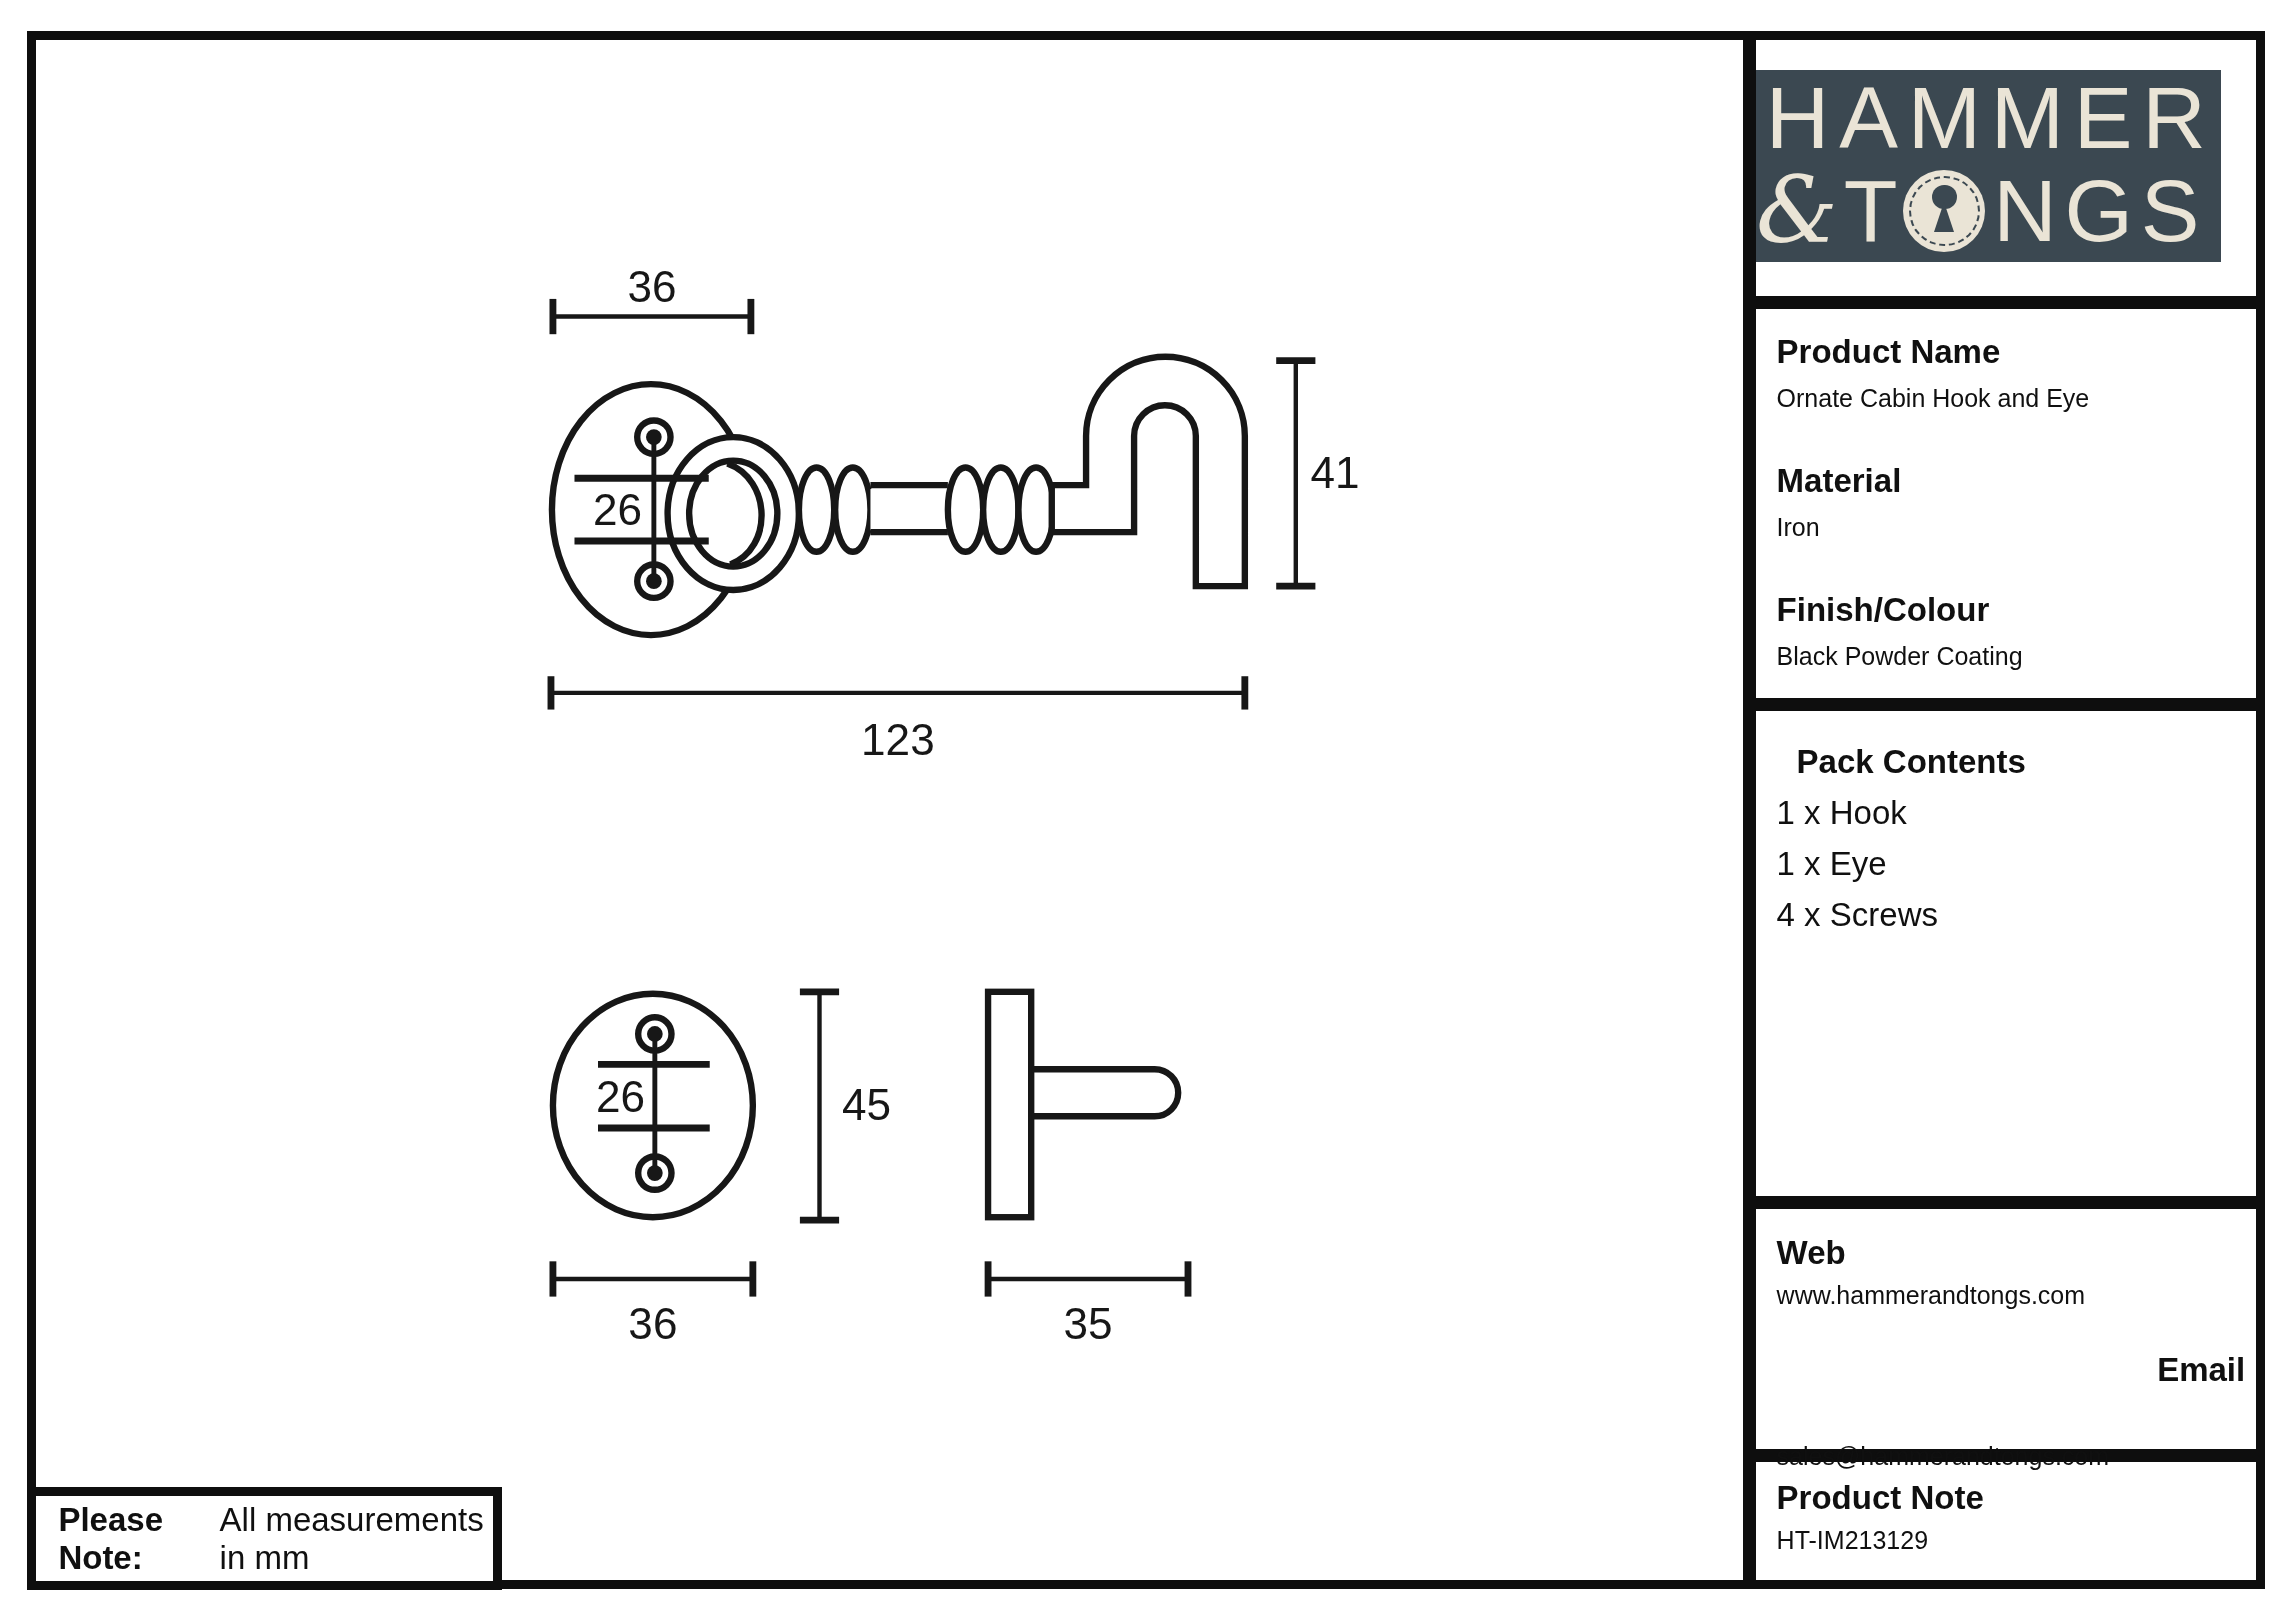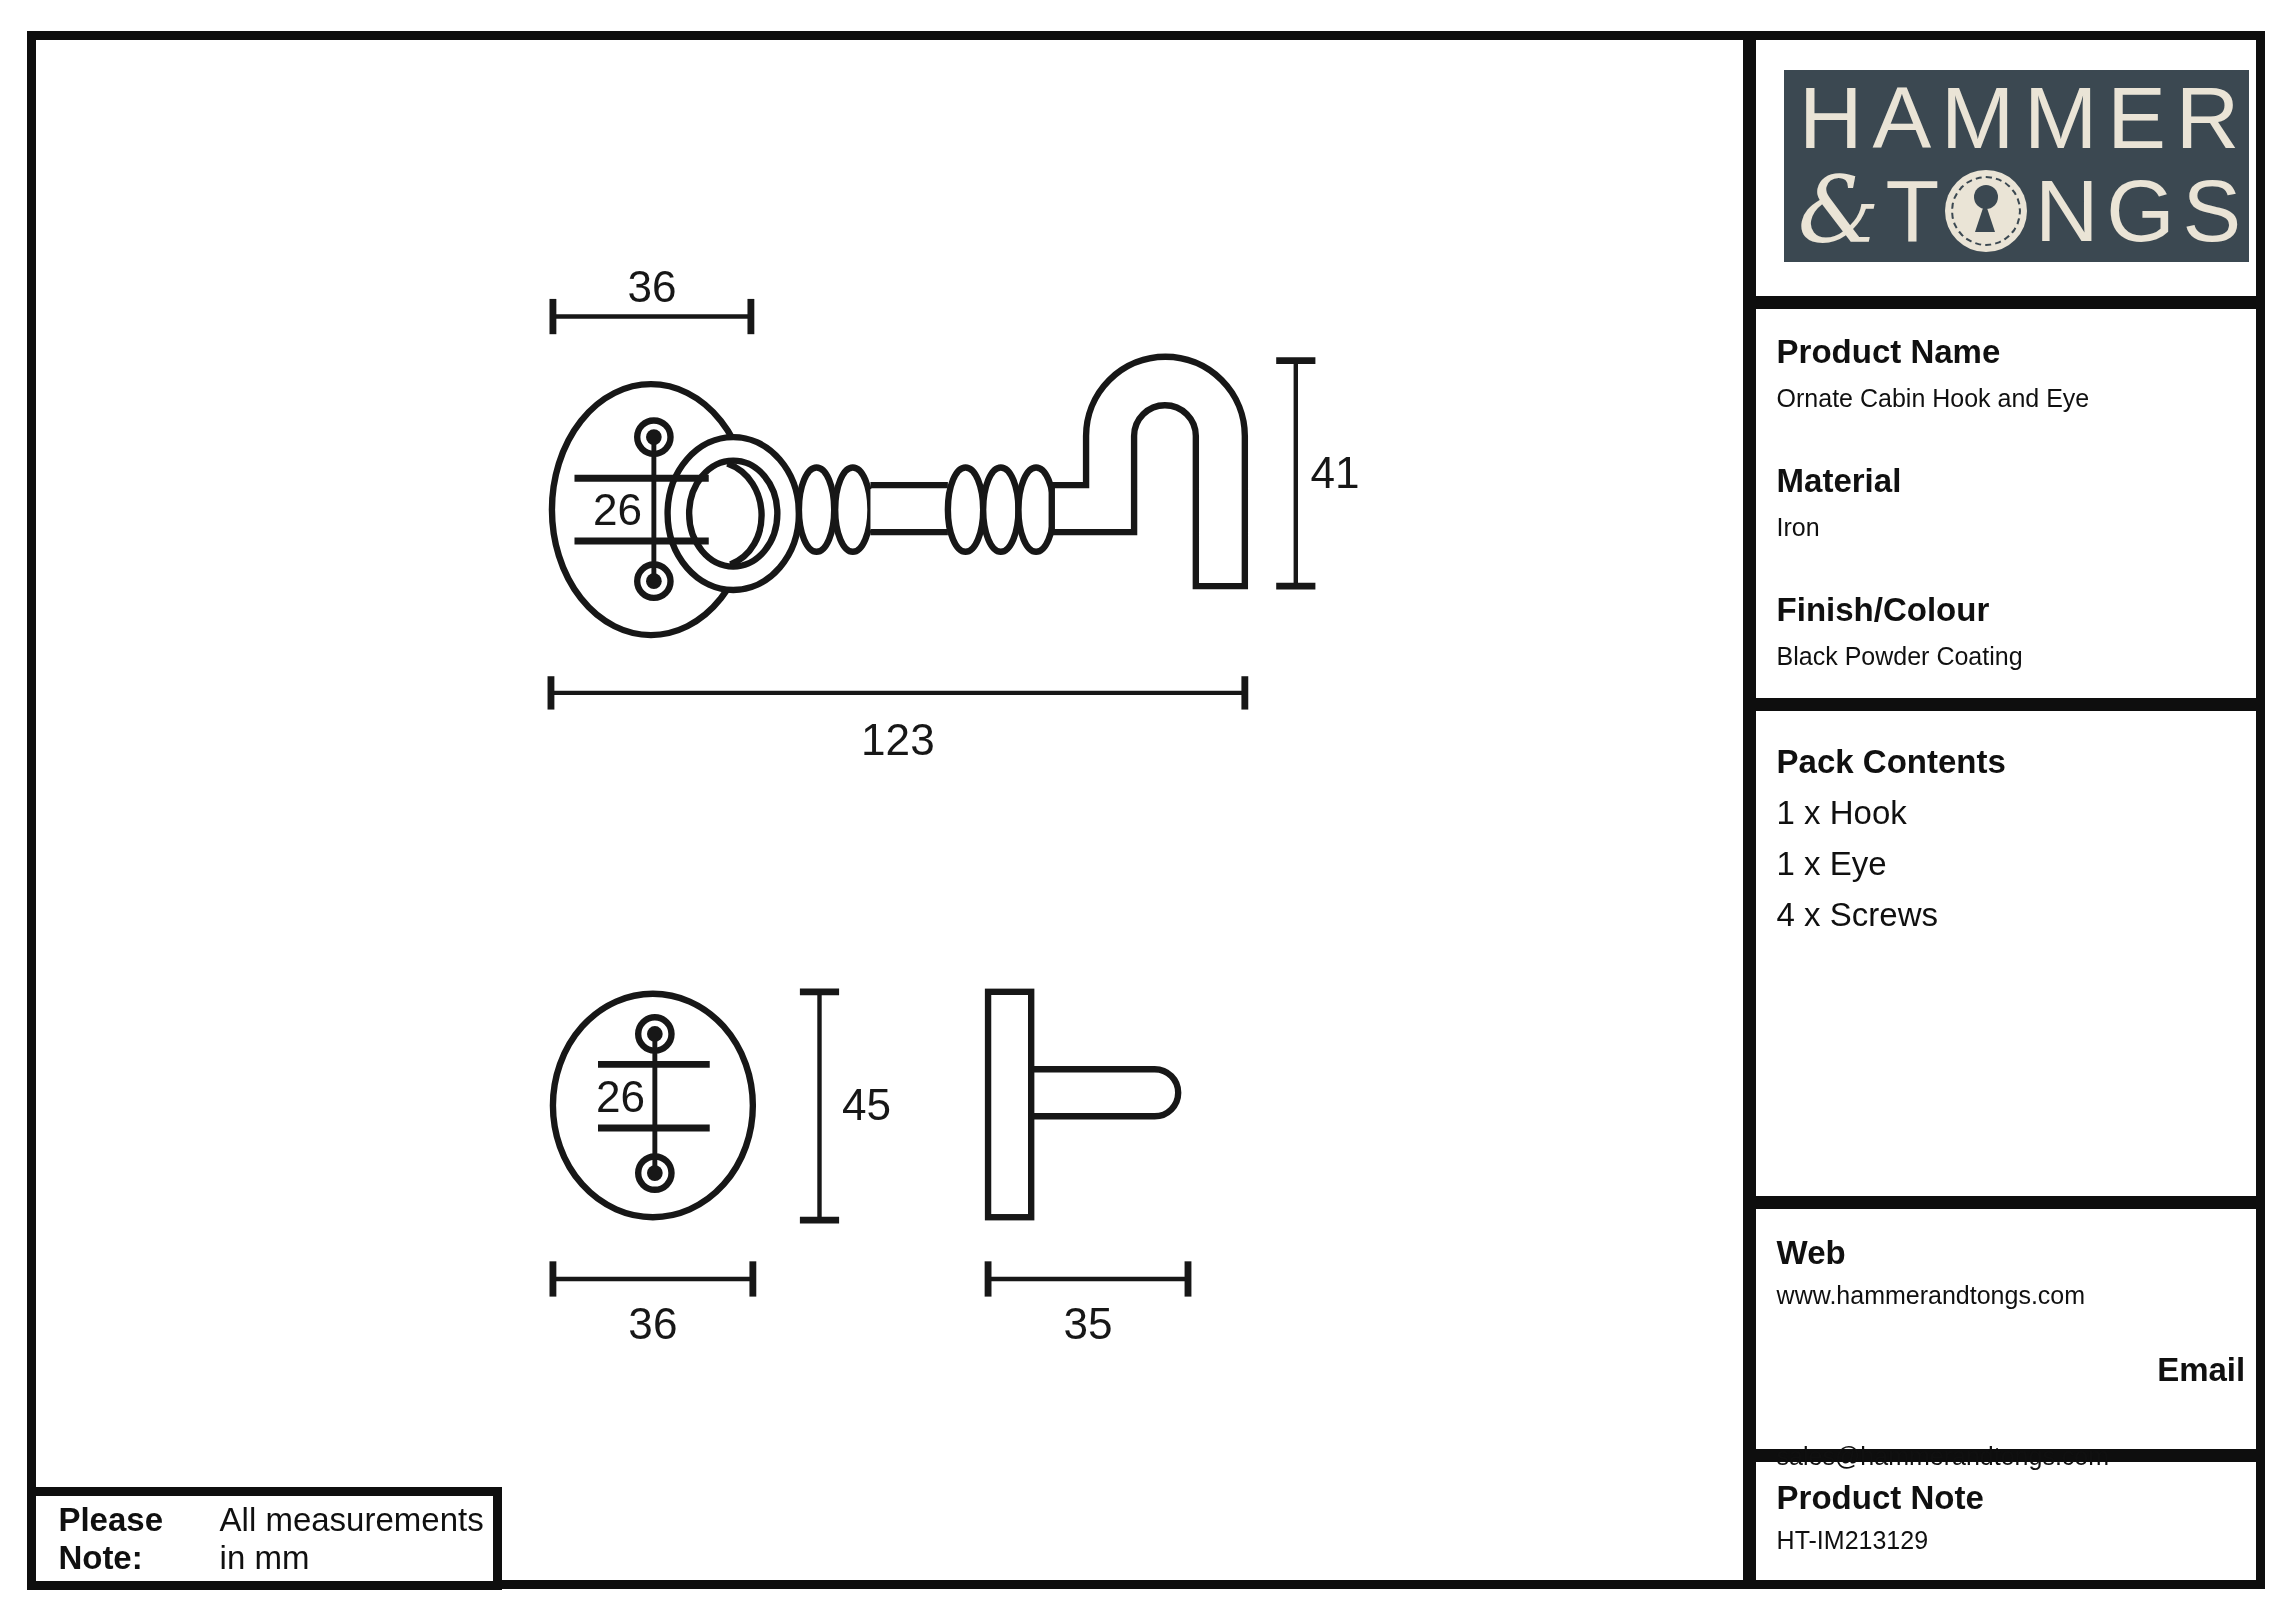--- a/index.html
+++ b/index.html
@@ -14,22 +14,22 @@
 
   
   .cell { position:absolute; left:1755px; width:500px; box-sizing:border-box; color:#101010; }
   .cell .pad { padding-left:21.6px; padding-right:9.8px; }
   .h { font-weight:bold; font-size:33px; line-height:47px; }
   .v { font-weight:normal; font-size:25px; line-height:47px; }
   .sec { margin-bottom:35px; }
   .pack-line { font-size:33px; line-height:51px; }
 
   
-  .logo-box { margin:29px 0 0 29px; width:465px; height:192px; background:#3B4851;
-              display:flex; flex-direction:column; align-items:flex-end; justify-content:center;
+  .logo-box { margin:29px 0 0 1px; width:465px; height:192px; background:#3B4851;
+              display:flex; flex-direction:column; align-items:flex-start; justify-content:center;
               color:#EAE4D6; }
   .logo-line1 { font-size:88px; line-height:88px; letter-spacing:9.8px; text-indent:9.8px; }
   .logo-line2 { display:flex; align-items:center; font-size:88px; line-height:94px; margin-top:2px; }
   .logo-amp { font-family:"DejaVu Serif", serif; font-style:italic; font-size:92px; line-height:92px; margin-right:5.9px; }
   .logo-ngs { letter-spacing:7.8px; }
   .keyhole { position:relative; width:82px; height:82px; background:#EAE4D6; border-radius:50%; margin:0 7.8px 0 5.9px; }
   .keyhole-ring { position:absolute; left:5.9px; top:5.9px; right:5.9px; bottom:5.9px;
                   border:2.5px dashed #3B4851; border-radius:50%; }
   .keyhole-circle { position:absolute; left:50%; top:14.7px; width:24.5px; height:24.5px; margin-left:-12.3px;
                     background:#3B4851; border-radius:50%; }
@@ -178,21 +178,21 @@
       </div>
       <div class="sec">
         <div class="h">Finish/Colour</div>
         <div class="v">Black Powder Coating</div>
       </div>
     </div>
   </div>
 
   <div class="cell" style="top:709px; height:487px; padding-top:27.4px;">
     <div class="pad">
-      <div class="h pack-line" style="font-weight:bold;">Pack Contents</div>
+      <div class="h pack-line" style="font-weight:bold;margin-left:20px;">Pack Contents</div>
       <div class="pack-line">1 x Hook</div>
       <div class="pack-line">1 x Eye</div>
       <div class="pack-line">4 x Screws</div>
     </div>
   </div>
 
   <div class="cell" style="top:1208px; height:241px; padding-top:22.5px;">
     <div class="pad">
       <div class="h" style="line-height:43px;">Web</div>
       <div class="v" style="line-height:43px; margin-bottom:31px;">www.hammerandtongs.com</div>

